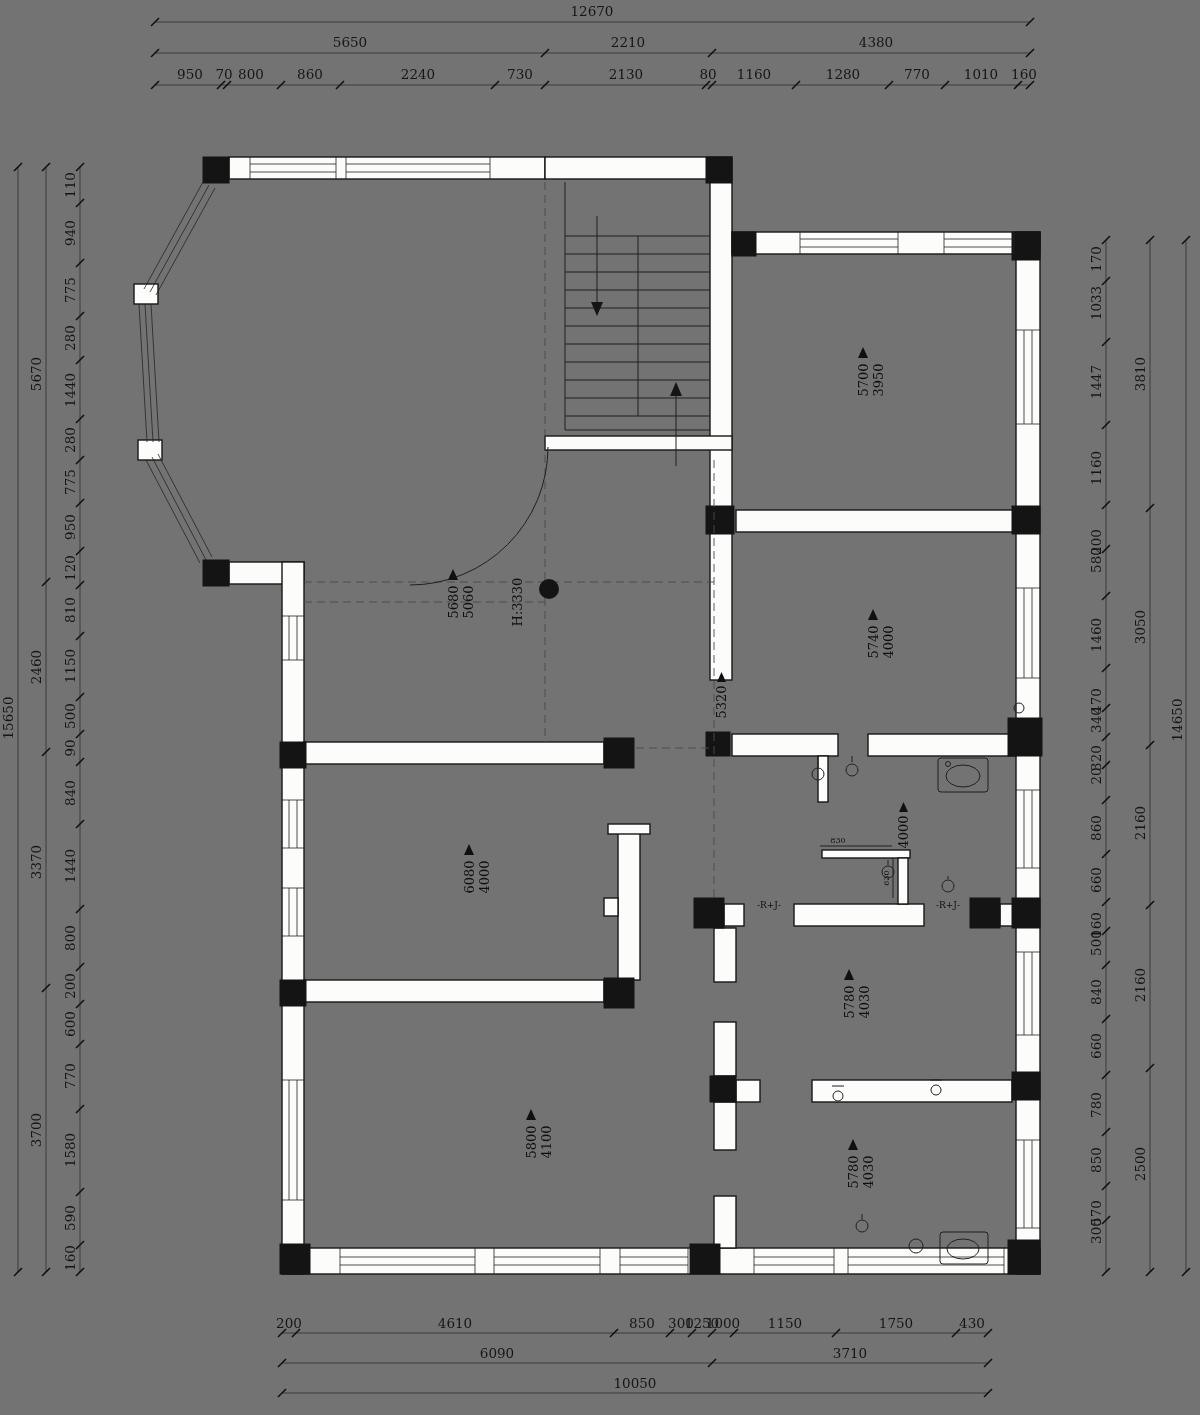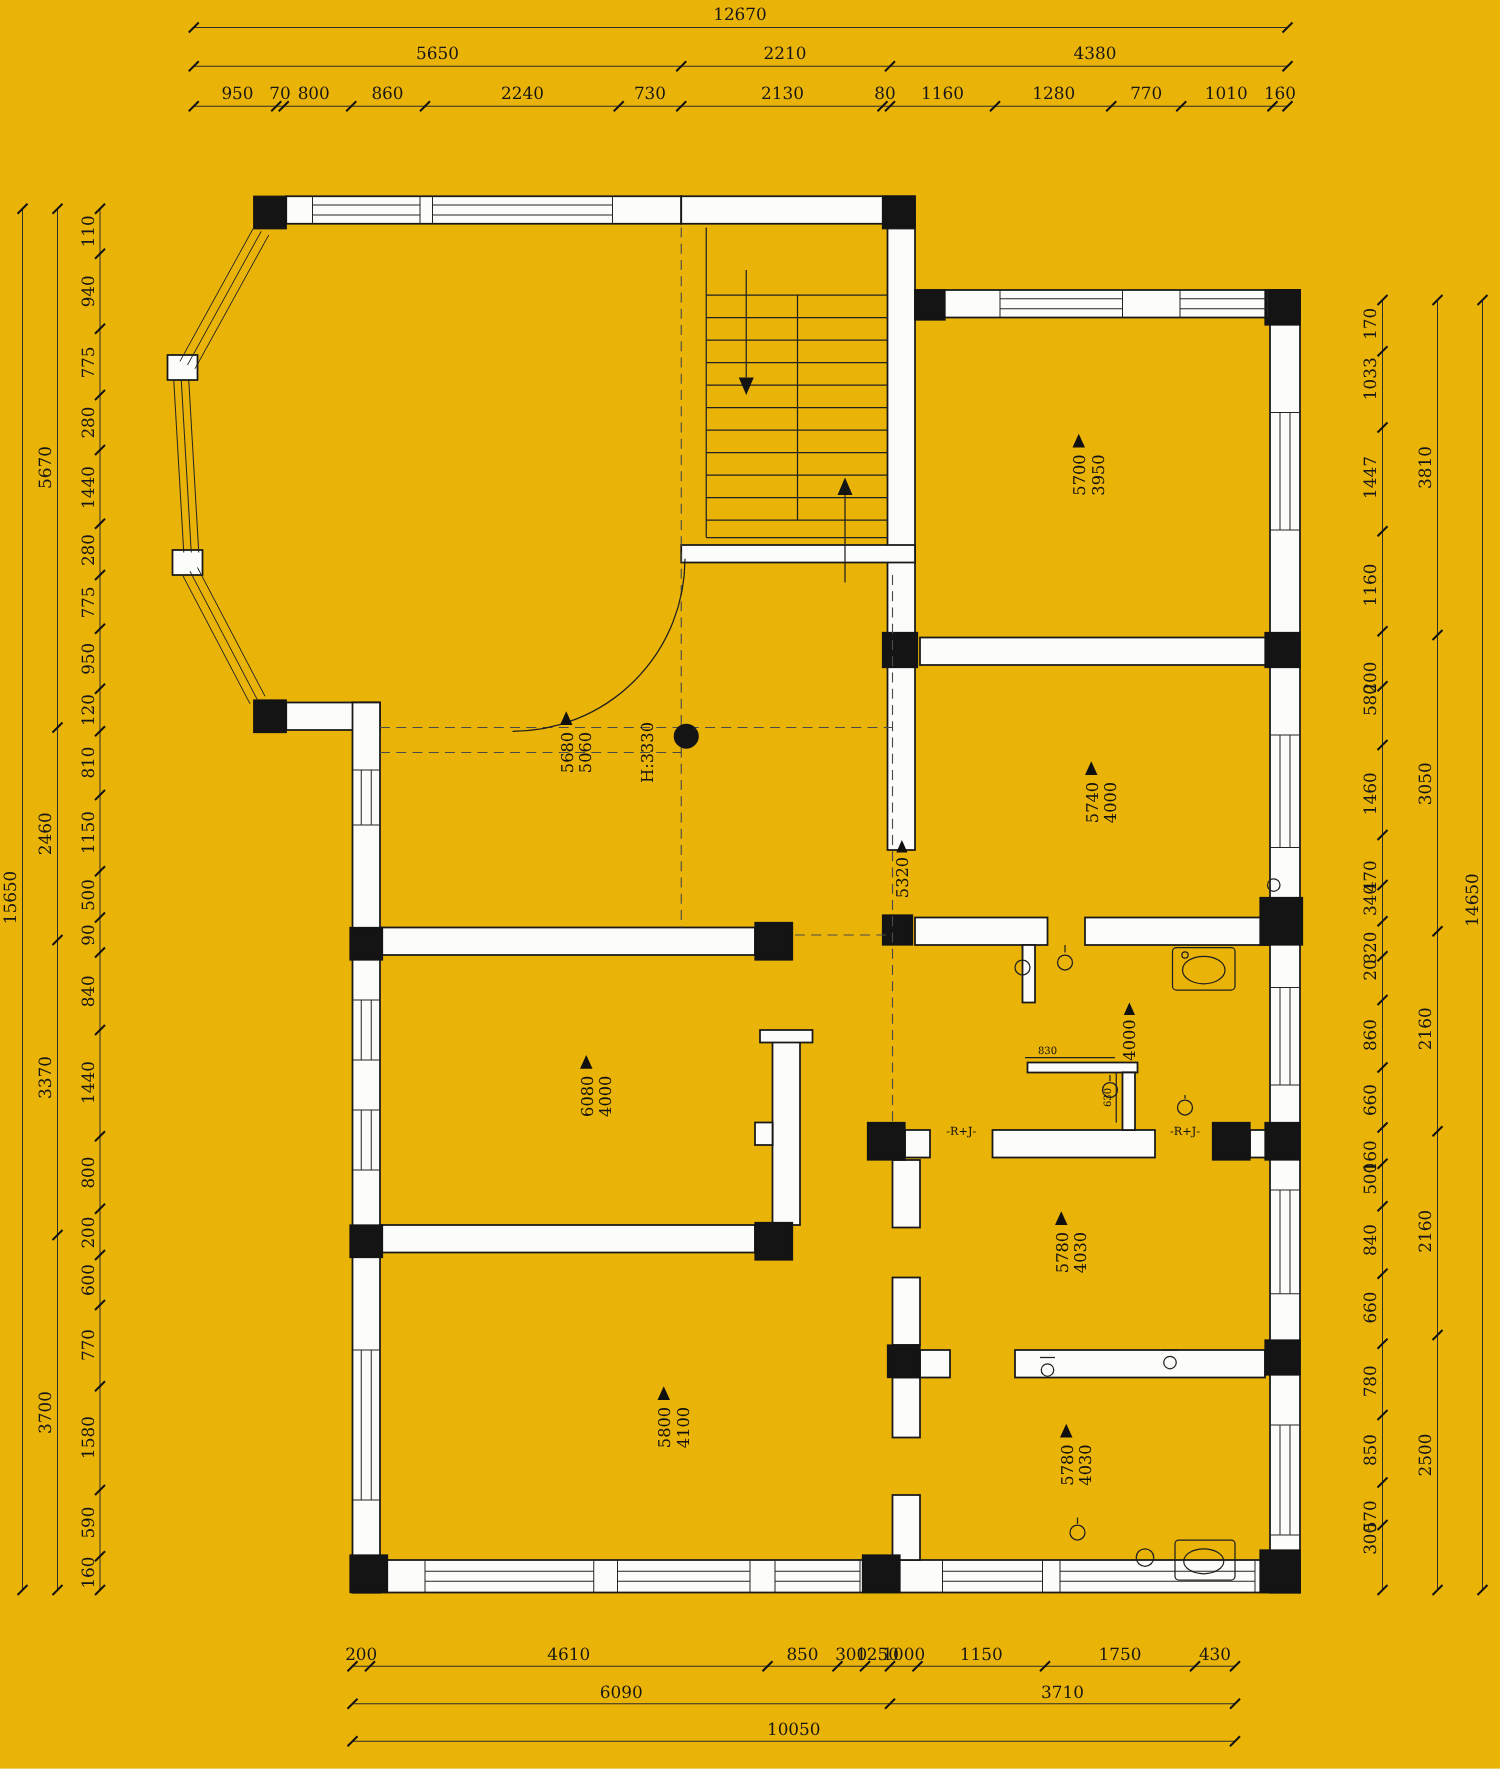--- a/index.html
+++ b/index.html
@@ -1,16 +1,16 @@
 <!DOCTYPE html>
 <html><head>
 <meta charset="utf-8">
 <style>
   html,body{margin:0;padding:0;background:#f6f6f3;}
-  .page{width:1200px;height:1415px;position:relative;background:#eab308;overflow:hidden;}
+  .page{width:1200px;height:1415px;position:relative;background:#737373;overflow:hidden;}
   svg{display:block;}
   .dim{stroke:#2d2d2d;stroke-width:0.8;fill:none;}
   .tick{stroke:#111;stroke-width:1.6;}
   .dimtxt{font:13.5px "DejaVu Serif", serif;fill:#161616;}
   .wall{fill:#fcfcfa;stroke:#181818;stroke-width:1.4;}
   .col{fill:#141414;stroke:#141414;}
   .thin{stroke:#202020;stroke-width:1;fill:none;}
   .glaz{stroke:#242424;stroke-width:0.8;fill:none;}
   .dash{stroke:#4a4a4a;stroke-width:0.9;stroke-dasharray:8 5;fill:none;}
   .rlab{font:13px "DejaVu Serif", serif;fill:#101010;}

